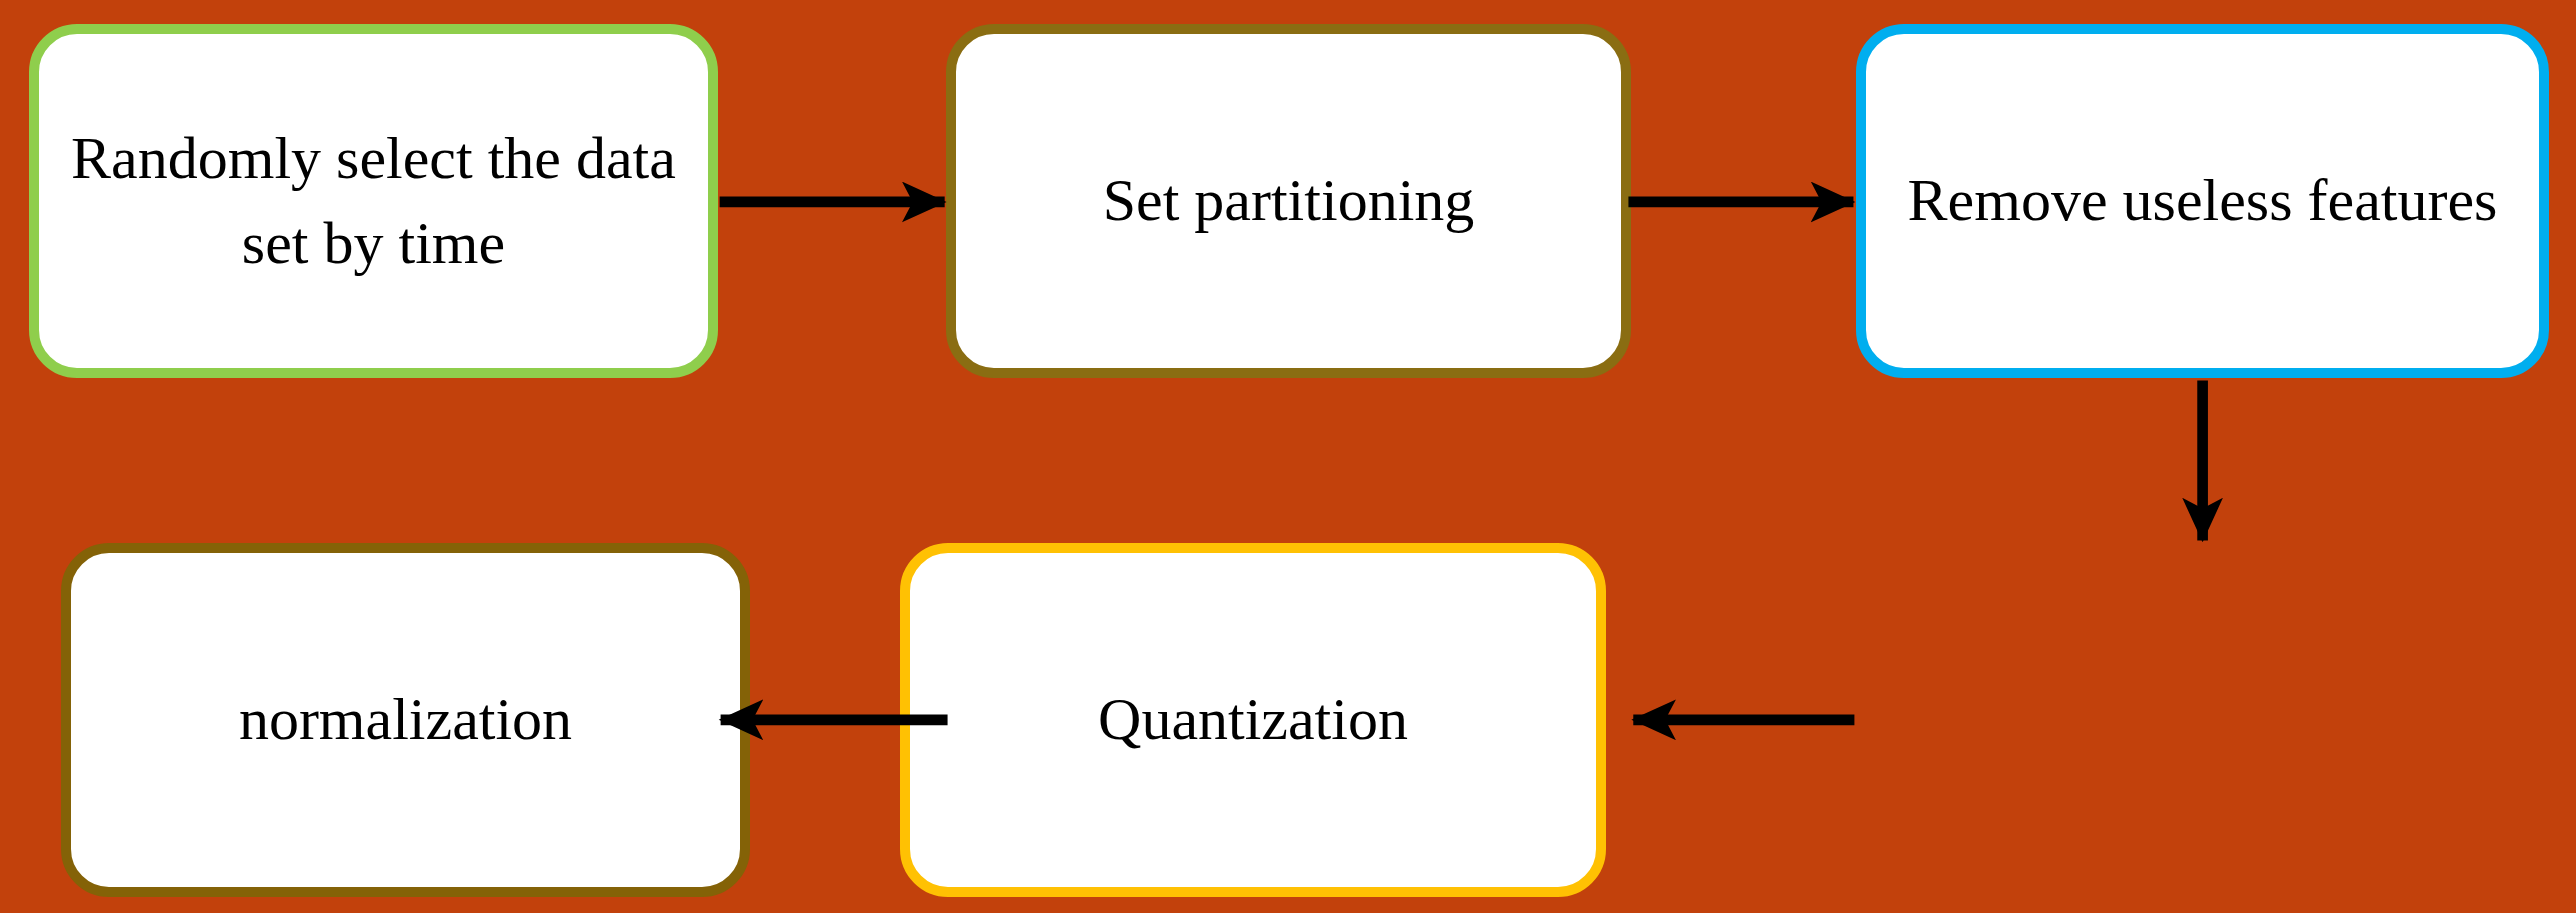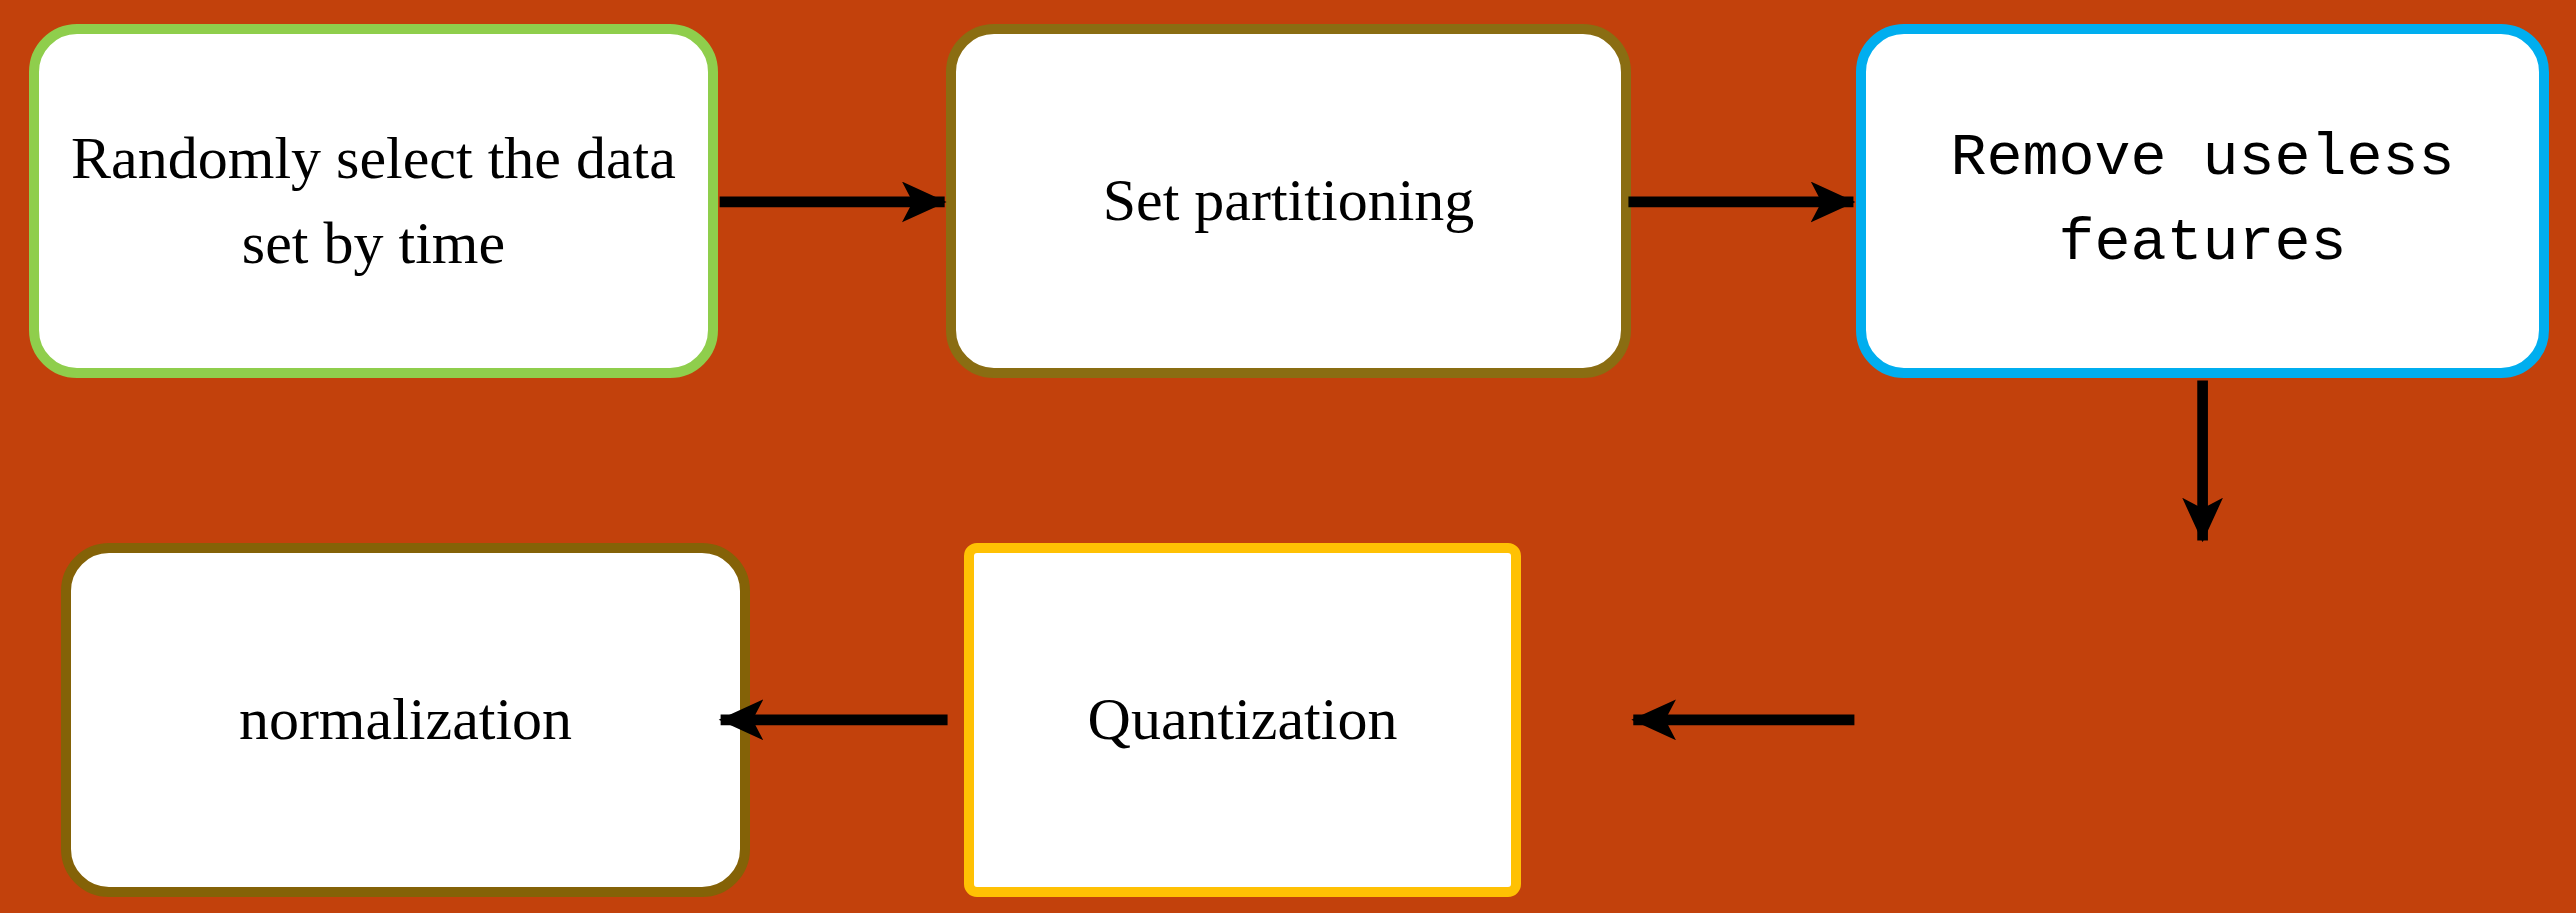--- a/index.html
+++ b/index.html
@@ -53,25 +53,25 @@
   <div class="node" style="left: 29px; top: 24px; width: 689px; height: 354px; border-color: rgb(143, 206, 76);">
     <span class="label" style="color: rgb(0, 0, 0);">Randomly select the data
 set by time</span>
   </div>
 
   <div class="node" style="left: 946px; top: 24px; width: 685px; height: 354px; border-color: rgb(138, 109, 18);">
     <span class="label" style="color: rgb(0, 0, 0); text-align: center;">Set partitioning</span>
   </div>
 
   <div class="node" style="left: 1856px; top: 24px; width: 693px; height: 354px; border-color: rgb(0, 174, 239);">
-    <span class="label" style="color: rgb(0, 0, 0); font-family: Liberation Mono, monospace;">Remove useless features</span>
+    <span class="label" style="color: rgb(0, 0, 0);">Remove useless features</span>
   </div>
 
 
-  <div class="node" style="left: 964px; top: 543px; width: 557px; height: 354px; border-color: rgb(255, 193, 3); border-radius: 13px;">
+  <div class="node" style="left: 900px; top: 543px; width: 706px; height: 354px; border-color: rgb(255, 193, 3);">
     <span class="label" style="color: rgb(0, 0, 0);">Quantization</span>
   </div>
 
   <div class="node" style="left: 29px; top: 543px; width: 689px; height: 354px; border-color: rgb(132, 98, 7); margin-left: 32px;">
     <span class="label" style="color: rgb(0, 0, 0);">normalization</span>
   </div>
 
   <svg id="edges" width="2576" height="914" viewBox="0 0 2656 942">
     <defs>
       <marker id="ah" markerUnits="userSpaceOnUse" markerWidth="48" markerHeight="44" refX="44" refY="21" orient="auto">

